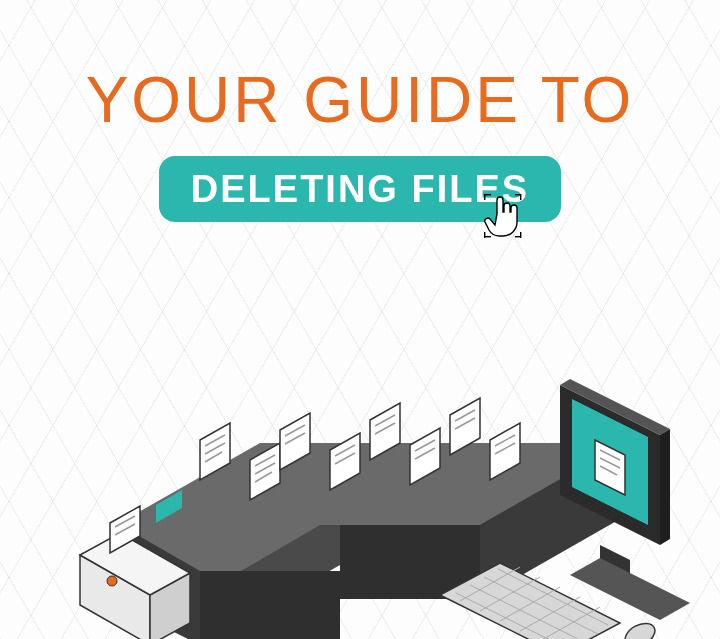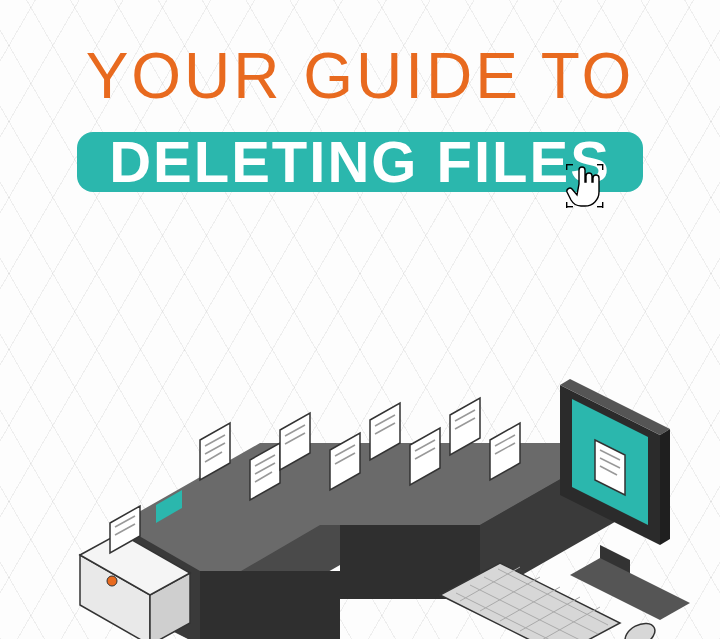--- a/index.html
+++ b/index.html
@@ -23,33 +23,34 @@
     position: relative;
     text-align: center;
     padding-top: 44px;
   }
   .line1 {
     color: #e86a1f;
     font-size: 64px;
     font-weight: 300;
     letter-spacing: 3px;
     line-height: 1;
+    margin-top: 24px;
   }
   .pill-wrap {
     margin: 24px auto 0;
     position: relative;
     display: inline-block;
   }
   .pill {
     background: #2bb7ad;
     color: #ffffff;
-    font-size: 58px;
+    font-size: 38px;
     font-weight: 800;
     letter-spacing: 2px;
-    padding: 1px 32px;
+    padding: 14px 32px;
     border-radius: 16px;
     display: inline-block;
     line-height: 1;
   }
   .cursor {
     position: absolute;
     right: 38px;
     bottom: -22px;
   }
   .forever-wrap {

